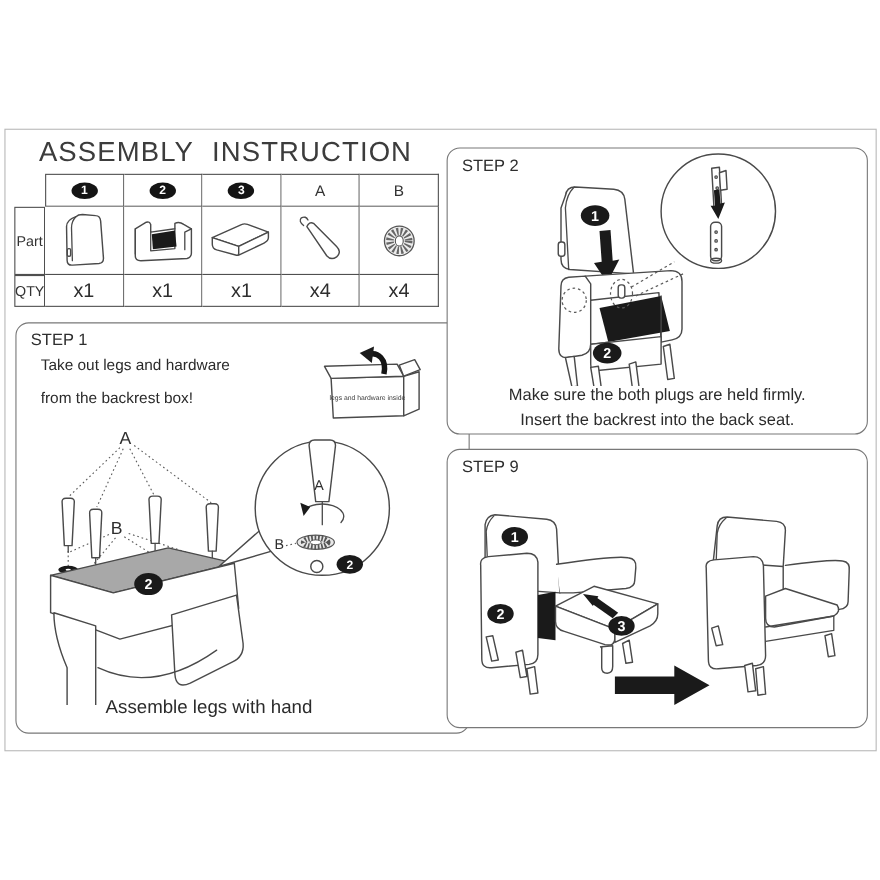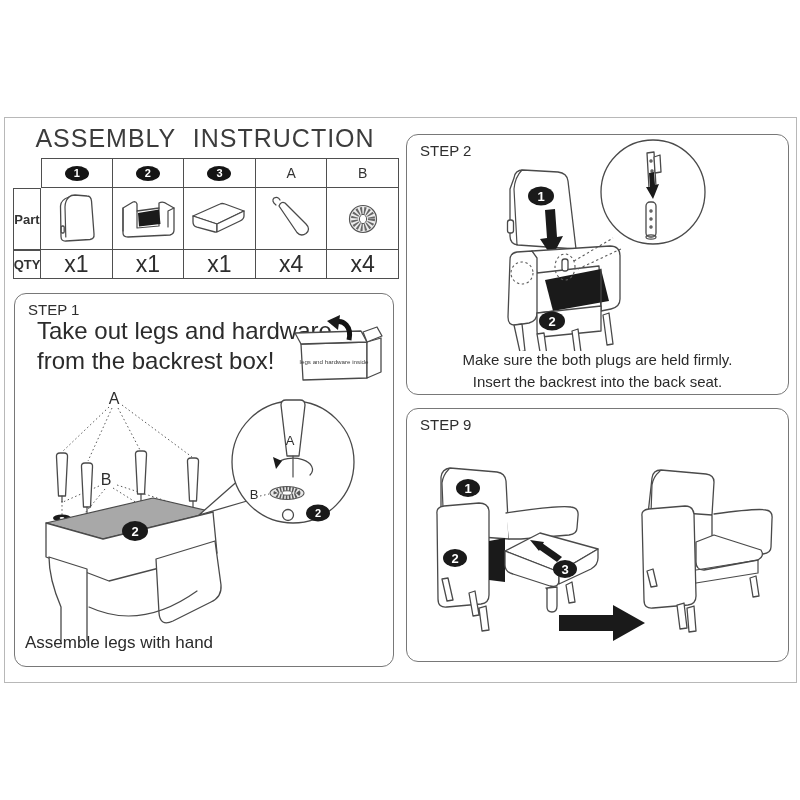--- a/index.html
+++ b/index.html
@@ -18,34 +18,34 @@
                  grid-template-rows:30px 62px 29px; }
   .tc { border-right:1.5px solid #4f4f4f; border-bottom:1.5px solid #4f4f4f;
         display:flex; align-items:center; justify-content:center; background:#fff; }
   .tc.t { border-top:1.5px solid #4f4f4f; }
   .tc.l { border-left:1.5px solid #4f4f4f; }
   .tc.corner { border:none; }
   .hbadge { display:flex; align-items:center; justify-content:center;
             width:24px; height:15px; border-radius:50%; background:#141414;
             color:#fff; font-size:11px; font-weight:bold; }
   .hletter { font-size:14px; color:#333; }
-  .rowlabel { font-size:13px; color:#333;font-weight:bold; }
-  .qty { font-size:23px; color:#2e2e2e; }
+  .rowlabel { font-size:13px; color:#333; }
+  .qty { font-size:18px; color:#2e2e2e; }
 
   
   .step-box { position:absolute; border:1.5px solid #787878; border-radius:12px; background:#fff; }
-  #step1-box { left:14px;  top:293px; width:378px; height:372px; }
+  #step1-box { left:14px;  top:293px; width:378px; height:372px;padding-left:33px; }
   #step2-box { left:406px; top:134px; width:381px; height:259px; }
   #step3-box { left:406px; top:408px; width:381px; height:252px; }
   .step-label { position:absolute; left:13px; top:7px; font-size:15px; color:#2e2e2e; }
 
-  .step1-instruction { position:absolute; left:22px; top:22px; font-size:24px;
+  .step1-instruction { position:absolute; left:22px; top:22px; font-size:14px;
                        line-height:30px; color:#2b2b2b; }
   .step1-caption { position:absolute; left:10px; bottom:13px; width:330px;
-                   font-size:17px; color:#2b2b2b; }
+                   text-align:center; font-size:17px; color:#2b2b2b; }
   .step2-caption { position:absolute; left:0; top:214px; width:381px; text-align:center;
                    font-size:15px; line-height:22px; color:#2b2b2b; }
   .box-svg { position:absolute; left:274px; top:18px; }
   .s1-main { position:absolute; left:0; top:92px; }
   .s2-main,.s3-main { position:absolute; left:0; top:0; }
 
   
   .ln  { fill:#ffffff; stroke:#4a4a4a; stroke-width:1.3; stroke-linejoin:round; stroke-linecap:round; }
   .lnn { fill:none;    stroke:#4a4a4a; stroke-width:1.2; stroke-linejoin:round; stroke-linecap:round; }
   .dk  { fill:#1a1a1a; stroke:none; }

